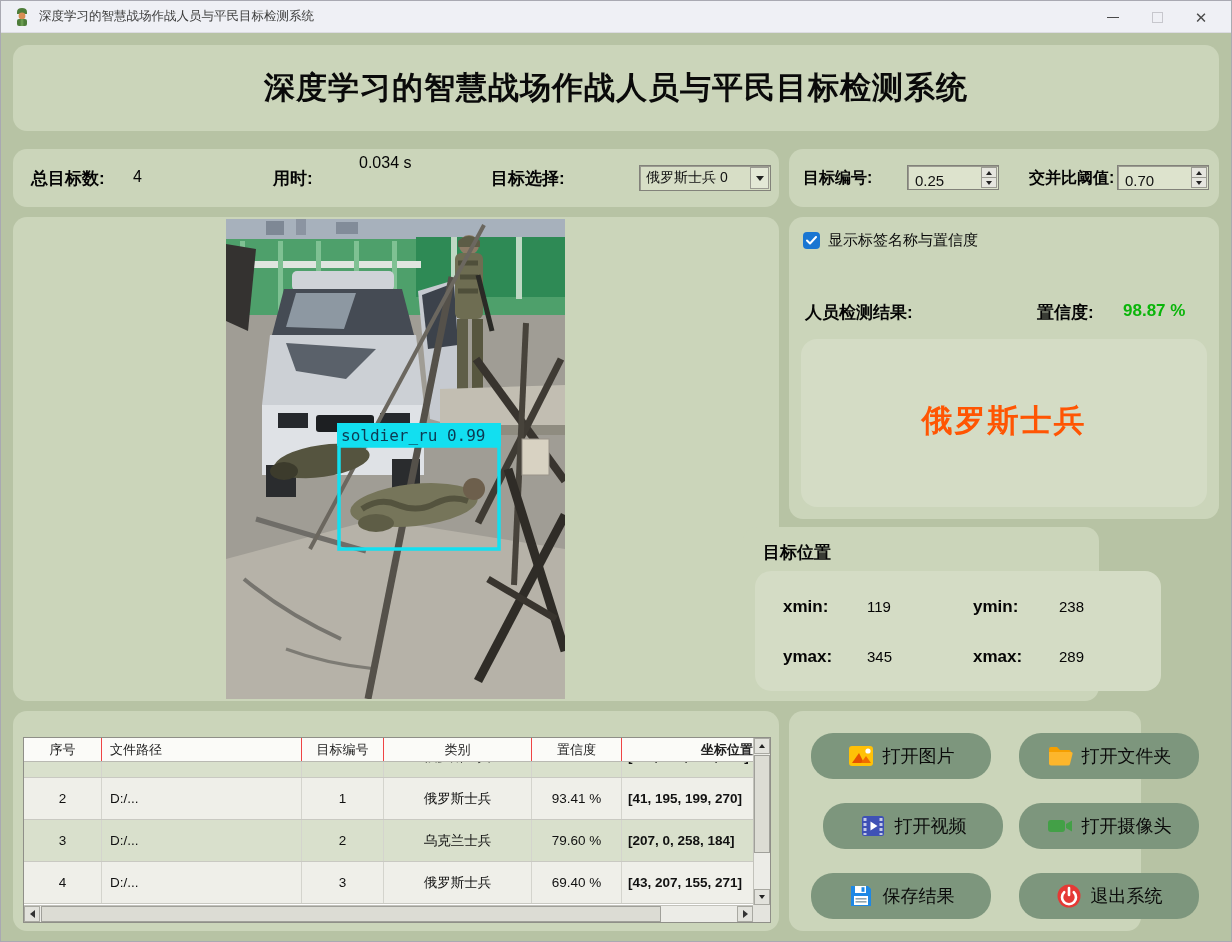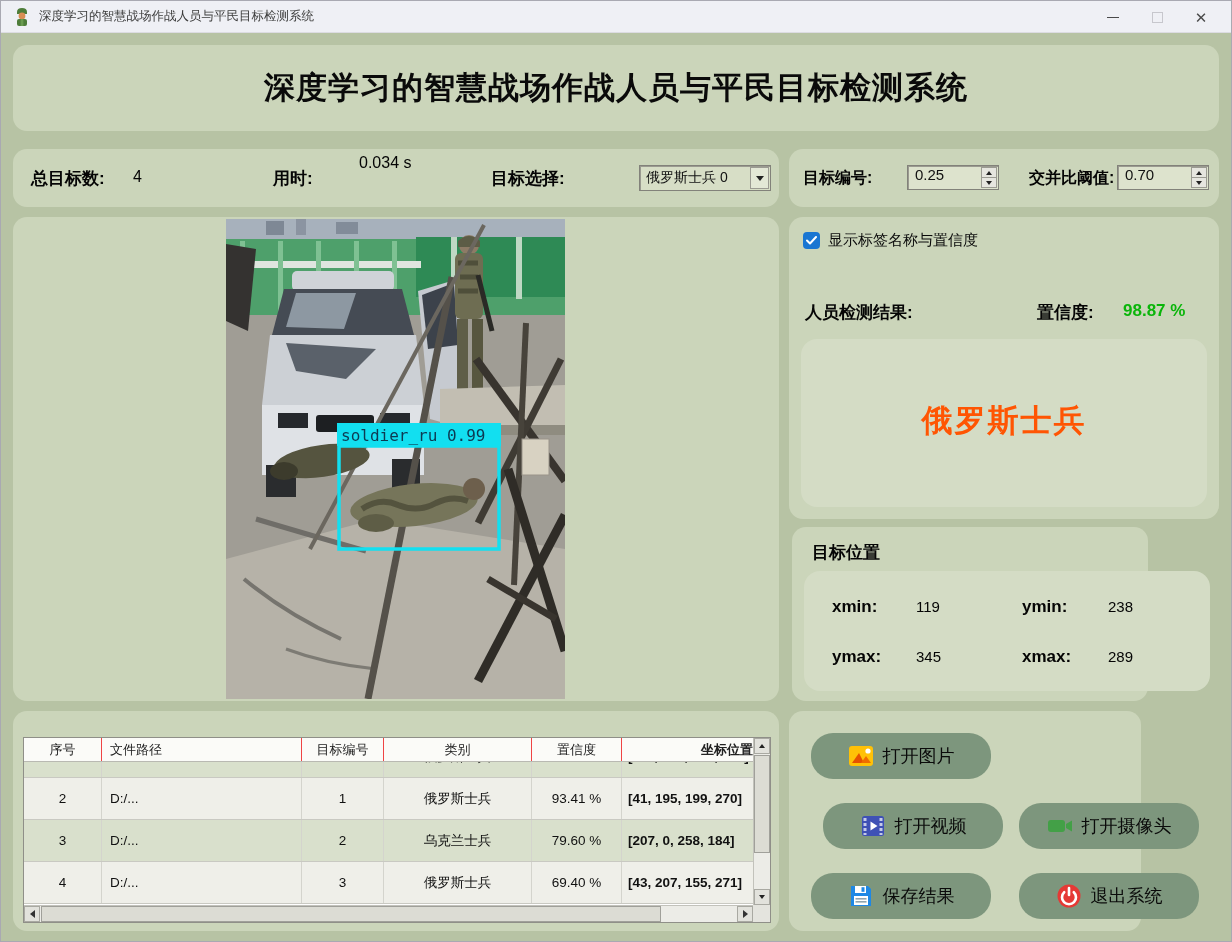--- a/index.html
+++ b/index.html
@@ -30,21 +30,21 @@
   .inner-box { position:absolute; background:#d4dcc5; border-radius:16px; }
 
   .header-panel { left:12px; top:44px; width:1206px; height:86px;
     display:flex; align-items:center; justify-content:center; }
   .app-title { font-size:31px; font-weight:bold; color:#0a0a0a; letter-spacing:1px; }
 
   .stats-panel { left:12px; top:148px; width:766px; height:58px; }
   .thresh-panel { left:788px; top:148px; width:430px; height:58px; }
   .image-panel { left:12px; top:216px; width:766px; height:484px; }
   .results-panel { left:788px; top:216px; width:430px; height:302px; }
-  .position-panel { left:791px; top:526px; width:356px; height:174px; }
+  .position-panel { left:742px; top:526px; width:356px; height:174px; }
   .table-panel { left:12px; top:710px; width:766px; height:220px; }
   .buttons-panel { left:788px; top:710px; width:352px; height:220px; }
 
   .lbl-b { font-weight:bold; font-size:17px; color:#050505; }
   .val { font-size:16px; color:#050505; }
   .abs { position:absolute; }
 
   
   .combo {
     position:absolute; width:132px; height:26px; background:#d7dec6;
@@ -58,21 +58,21 @@
     display:flex; align-items:center; justify-content:center;
   }
   .tri-down { width:0; height:0; border-left:4px solid transparent; border-right:4px solid transparent; border-top:5px solid #222; }
   .tri-up-s { width:0; height:0; border-left:3.5px solid transparent; border-right:3.5px solid transparent; border-bottom:4px solid #222; }
   .tri-down-s { width:0; height:0; border-left:3.5px solid transparent; border-right:3.5px solid transparent; border-top:4px solid #222; }
 
   
   .spin {
     position:absolute; width:92px; height:25px; background:#dde3cd;
     border:1px solid #82827a; box-shadow:inset 1px 1px 0 #9a9a90;
-    font-size:15px; color:#111; display:flex; align-items:flex-start; padding-left:7px;
+    font-size:15px; color:#111; display:flex; align-items:flex-end; padding-left:7px;
   }
   .spin-btns { position:absolute; right:1px; top:1px; width:16px; height:21px; display:flex; flex-direction:column; }
   .spin-btn { flex:1; background:#e6e6df; border:1px solid #9b9b92; display:flex; align-items:center; justify-content:center; }
   .spin-btn + .spin-btn { border-top:none; }
 
   
   .chk-row { position:absolute; left:14px; top:14px; display:flex; align-items:center; }
   .chk-box { width:17px; height:17px; border-radius:4px; background:#1976d2; display:flex; align-items:center; justify-content:center; margin-right:8px; }
   .chk-label { font-size:15px; color:#0a0a0a; }
 
@@ -384,20 +384,27 @@
   <button class="act-btn" style="left:22px; top:22px;">
     <svg class="ic" viewBox="0 0 26 26">
       <rect x="1" y="3" width="24" height="20" rx="3" fill="#ffc107"></rect>
       <polygon points="4,20 11,10 16,20" fill="#e65100"></polygon>
       <polygon points="13,20 18,13 23,20" fill="#ef6c00"></polygon>
       <circle cx="20" cy="8" r="2.6" fill="#ffffff"></circle>
     </svg>
     <span class="txt">打开图片</span>
   </button>
 
+  <button class="act-btn" style="left:230px; top:22px;">
+    <svg class="ic" viewBox="0 0 26 26">
+      <path d="M2 6 Q2 4 4 4 L10 4 L13 7 L22 7 Q24 7 24 9 L24 10 L2 10 Z" fill="#f59f00"></path>
+      <path d="M2 9 L24 9 Q26 9 25.5 11 L23 21 Q22.6 22.5 21 22.5 L4 22.5 Q2 22.5 2 20.5 Z" fill="#fcb62c"></path>
+    </svg>
+    <span class="txt">打开文件夹</span>
+  </button>
 
   <button class="act-btn" style="left:34px; top:92px;">
     <svg class="ic" viewBox="0 0 26 26">
       <rect x="2" y="3" width="22" height="20" rx="2.5" fill="#3f51b5"></rect>
       <rect x="3.5" y="5" width="3" height="3" fill="#c5cae9"></rect>
         <rect x="3.5" y="10" width="3" height="3" fill="#c5cae9"></rect>
       <rect x="3.5" y="15" width="3" height="3" fill="#c5cae9"></rect>
         <rect x="3.5" y="20" width="3" height="2" fill="#c5cae9"></rect>
       <rect x="19.5" y="5" width="3" height="3" fill="#c5cae9"></rect>
         <rect x="19.5" y="10" width="3" height="3" fill="#c5cae9"></rect>

